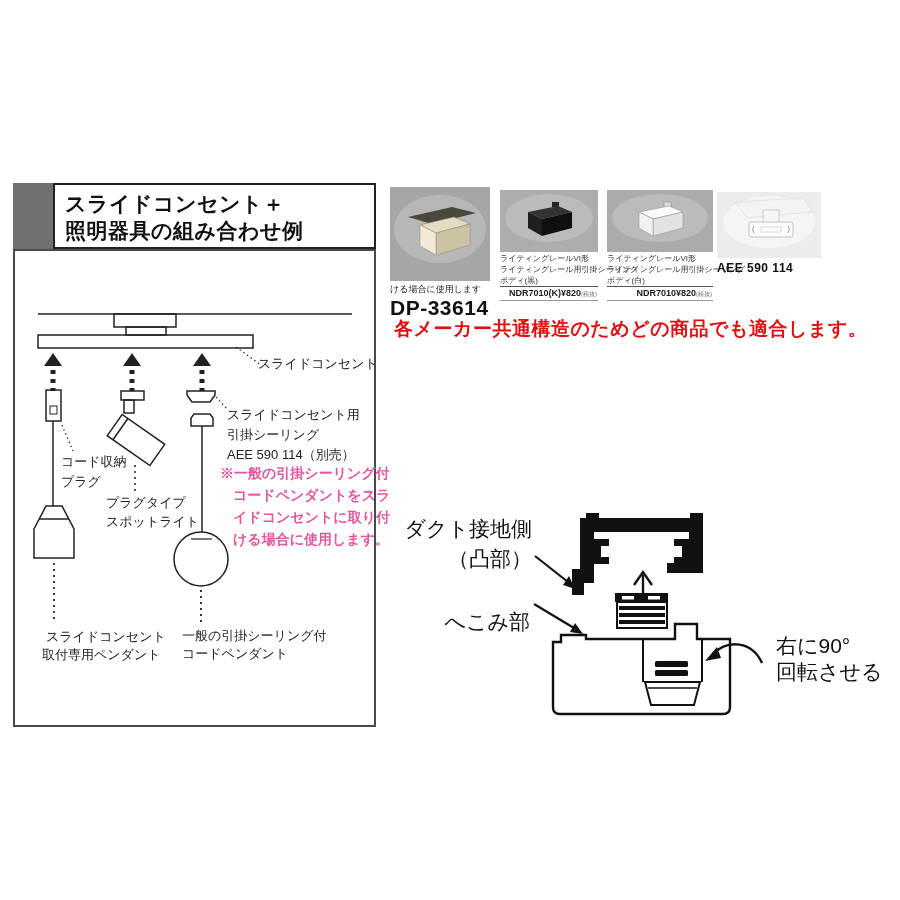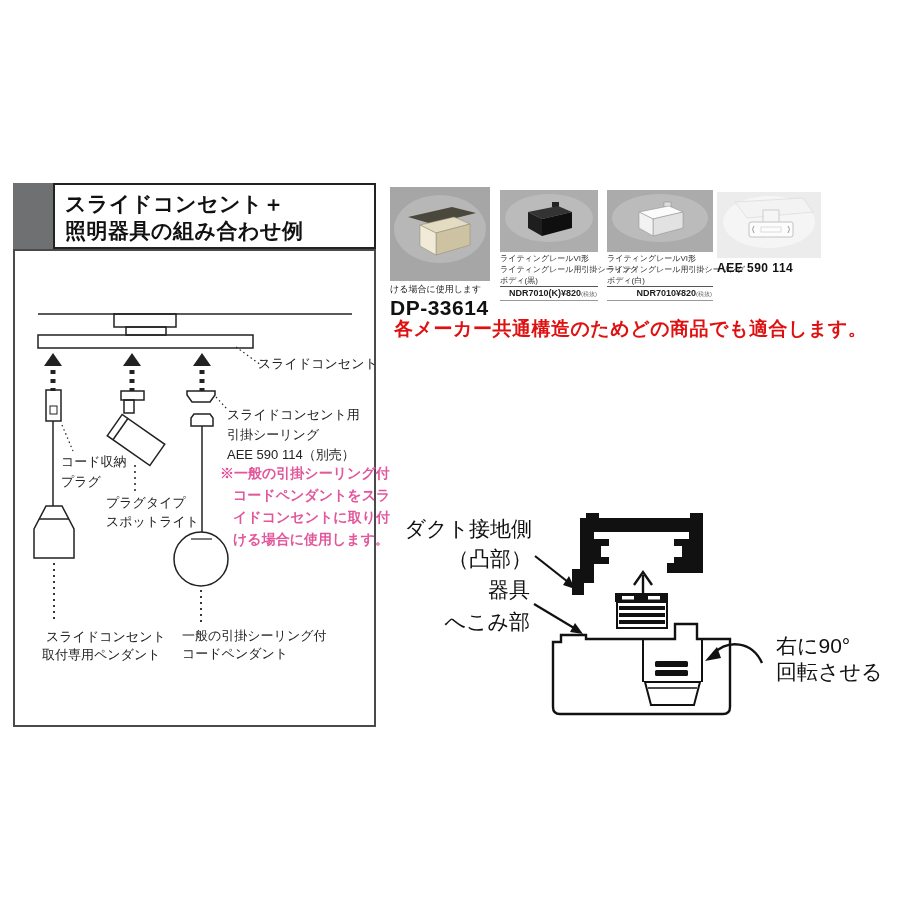--- a/index.html
+++ b/index.html
@@ -242,17 +242,16 @@
     </g>
 
     <g>
       <path d="M362,158 C352,136 328,134 313,149" fill="none" stroke="#111" stroke-width="2.4"></path>
       <polygon points="305,156 317,142 321,153" fill="#111"></polygon>
     </g>
   </svg>
 
   <div class="ilabel r" style="left:0;top:11px;width:132px;">ダクト接地側</div>
   <div class="ilabel r" style="left:0;top:41px;width:132px;">（凸部）</div>
-  <div class="ilabel r" style="left:0;top:72px;width:130px;">器具</div>
   <div class="ilabel r" style="left:0;top:104px;width:130px;">へこみ部</div>
   <div class="ilabel" style="left:376px;top:128px;">右に90°</div>
   <div class="ilabel" style="left:376px;top:154px;">回転させる</div>
 </div>
 
 </body></html>

